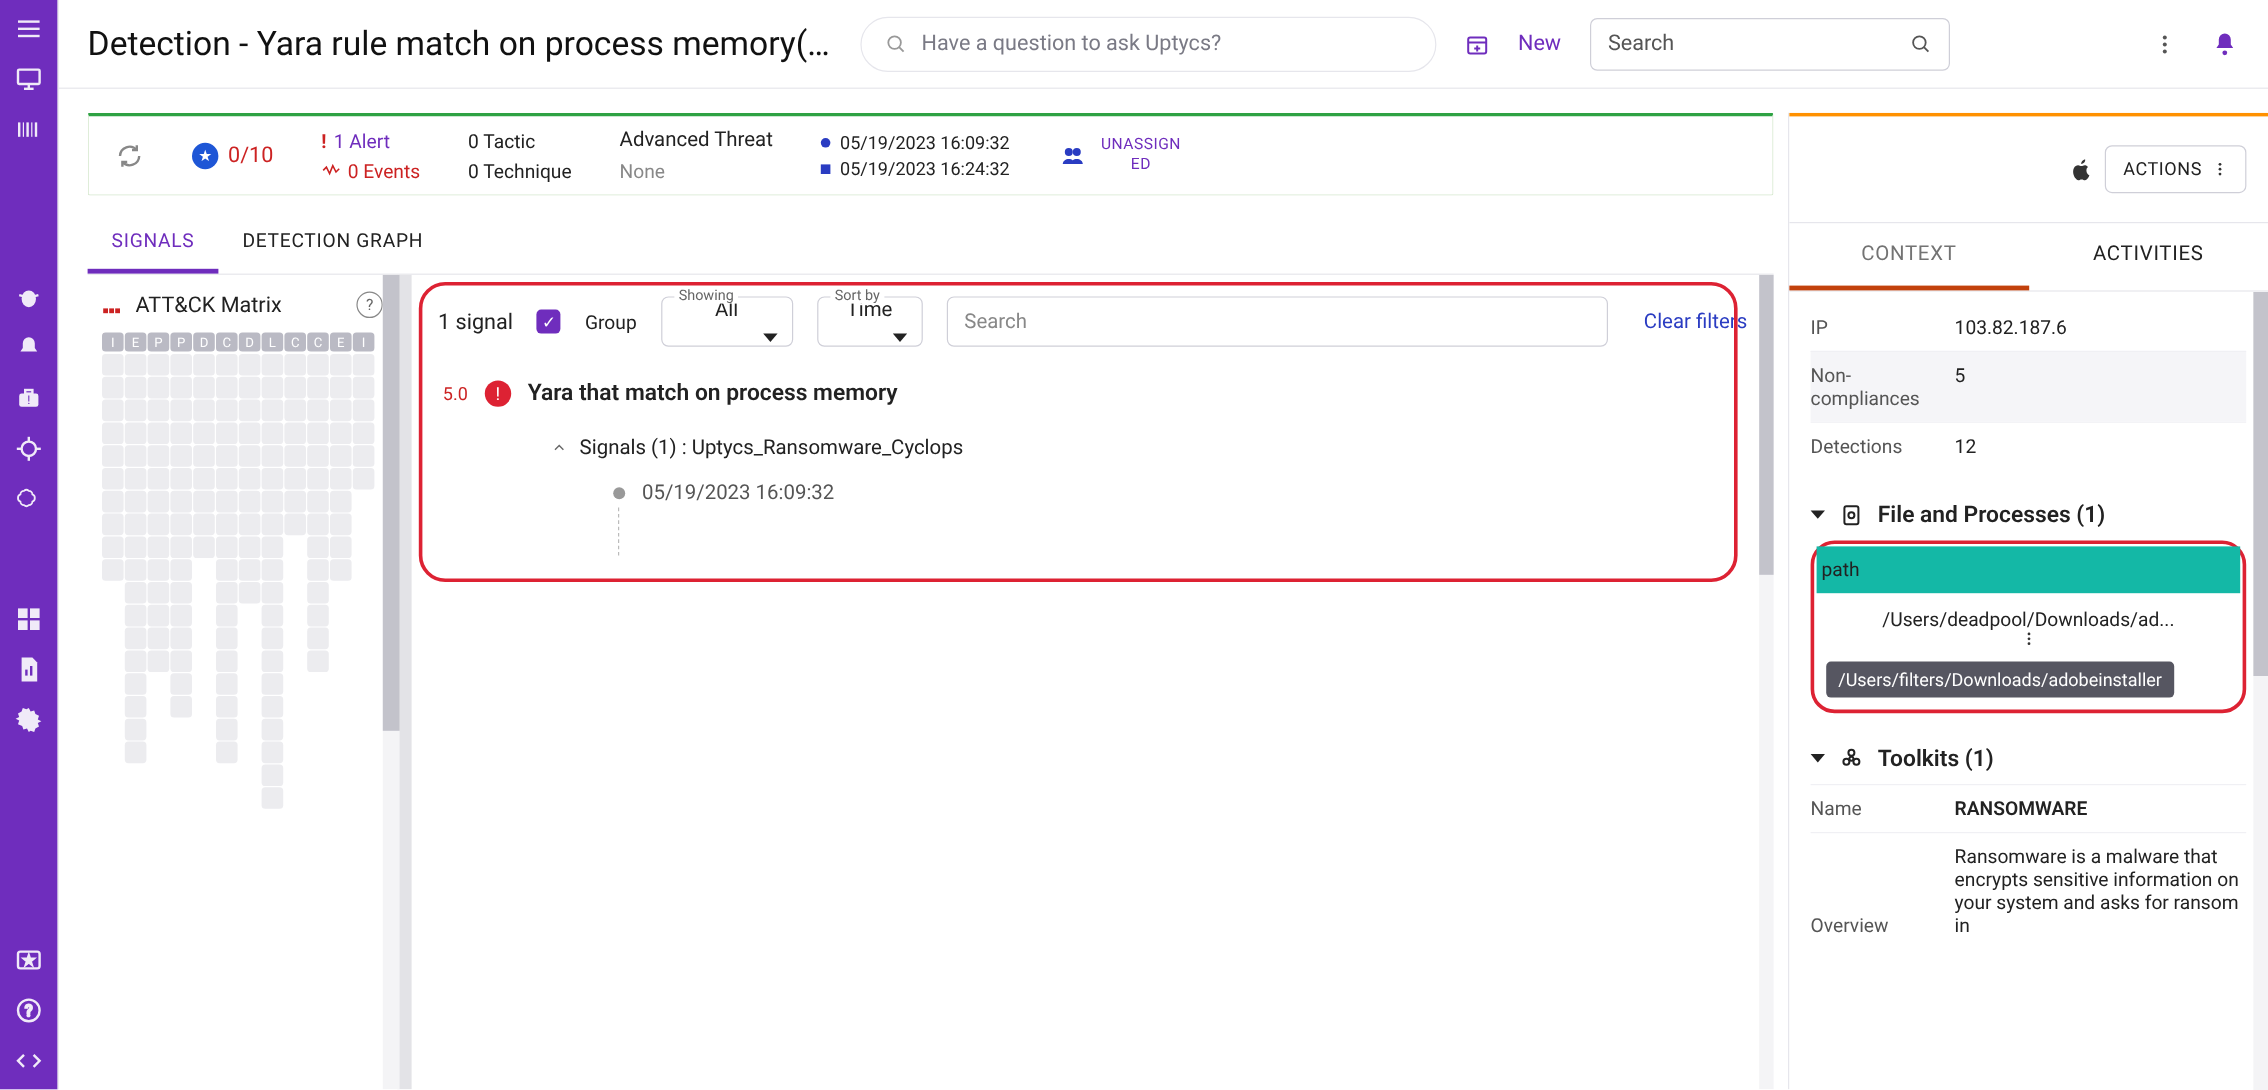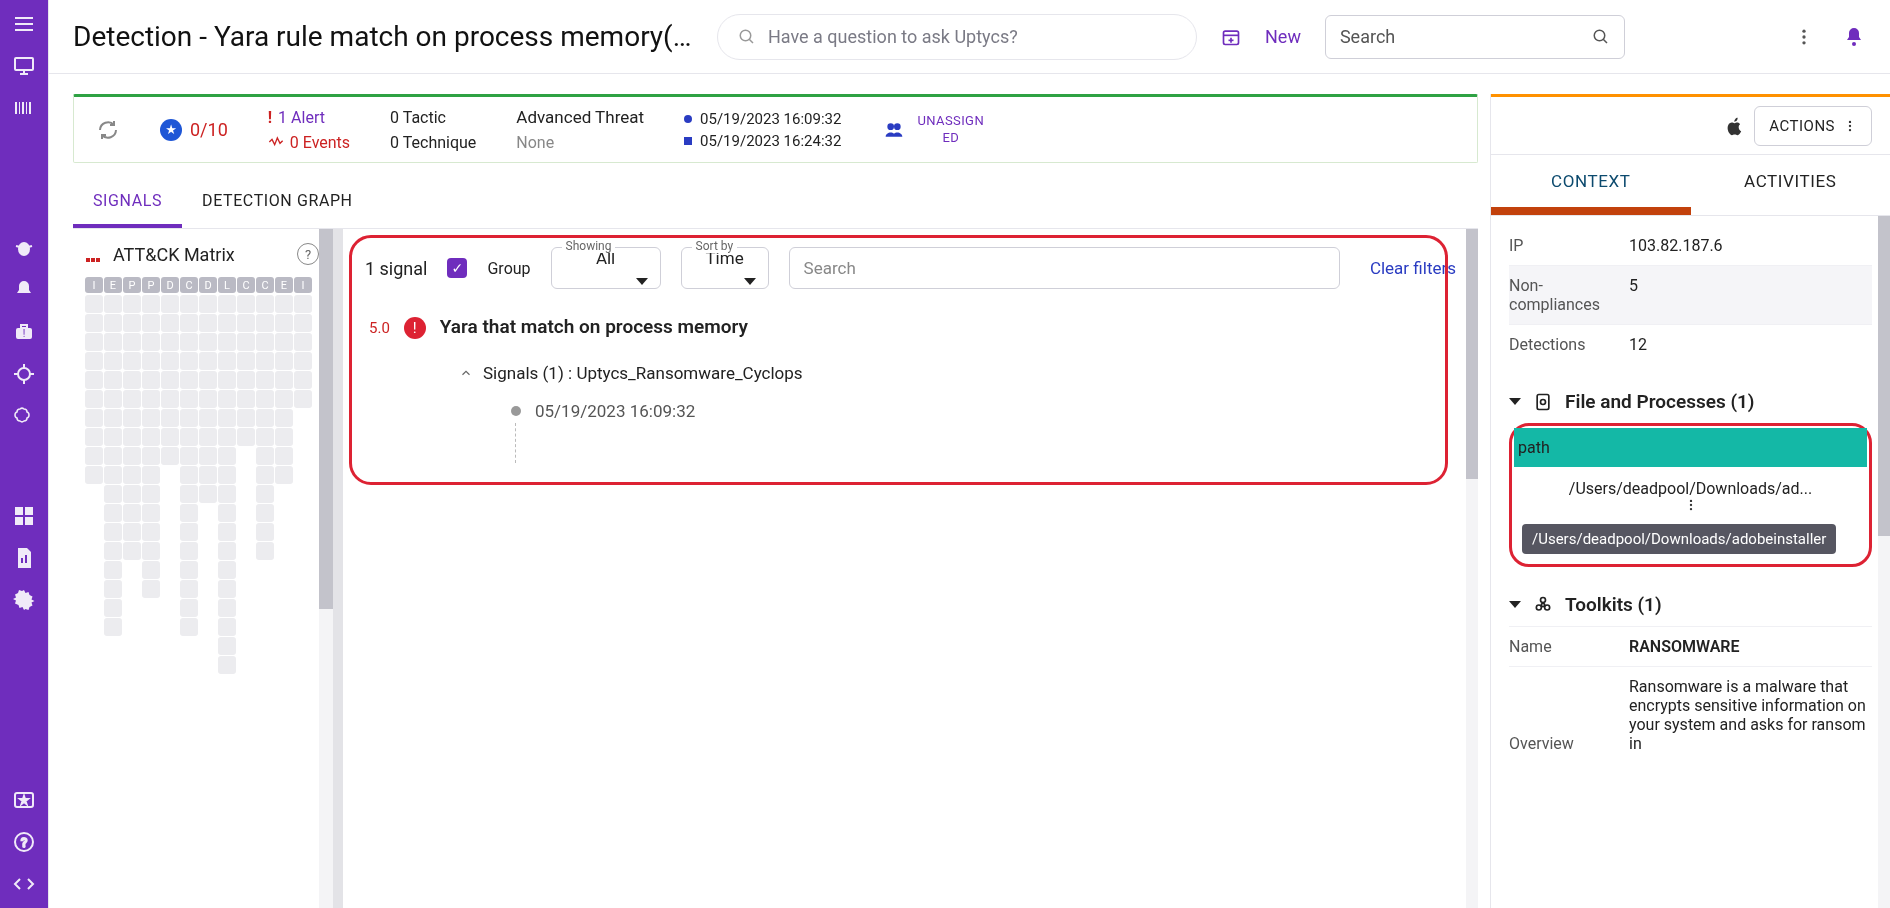--- a/index.html
+++ b/index.html
@@ -54,25 +54,25 @@
 .clear { color:#2a3cc2; font-size:17px; cursor:pointer; margin-left:10px;}
 .sigitem { margin-top: 26px; padding-left:4px;}
 .sev { color:#c22; font-size:15px;}
 .sevdot { width:22px; height:22px; background:#d23; border-radius:50%; display:inline-flex; align-items:center; justify-content:center; color:#fff; font-size:15px; margin:0 10px;}
 .signame { font-size:19px; font-weight:600; }
 .sigsub { margin: 24px 0 0 90px; font-size:17px; display:flex; align-items:center; gap:10px;}
 .sigtime { margin: 18px 0 0 142px; font-size:17px; color:#555; display:flex; align-items:center; gap:14px;}
 .timedot { width:10px; height:10px; background:#999; border-radius:50%;}
 .timeline-tail { width:1px; height:40px; border-left:1px dashed #bbb; margin-left:146px; margin-top:2px;}
 .rightpane { width: 400px; border-left: 1px solid #e6e6ec; display:flex; flex-direction:column; overflow:hidden; }
-.rp-top { height:61px; border-top:3px solid #ff9100; border-bottom:1px solid #e6e6ec; display:flex; align-items:center; justify-content:flex-end; padding:0 18px; gap:8px;}
+.rp-top { height:92px; border-top:3px solid #ff9100; border-bottom:1px solid #e6e6ec; display:flex; align-items:center; justify-content:flex-end; padding:0 18px; gap:8px;}
 .rp-top .actions { height:40px; border:1px solid #cfcfd8; border-radius:6px; padding:0 14px; display:flex; align-items:center; gap:8px; font-size:15px; letter-spacing:0.5px; cursor:pointer;}
 .ctxtabs { display:flex; border-bottom:1px solid #e6e6ec; }
 .ctxtab { flex:1; text-align:center; padding:16px 0; font-size:17px; letter-spacing:0.6px; cursor:pointer;}
-.ctxtab.active { color:#0c4a6e; border-bottom:8px solid #c2410c;}
+.ctxtab.active { color:#737373; border-bottom:4px solid #c2410c;}
 .ctxbody { flex:1; overflow:auto; padding: 10px 18px; position:relative;}
 .kvrow { display:flex; padding:10px 0; font-size:16px; border-top:1px solid #f0f0f4;}
 .kvrow:first-child { border-top:none;}
 .kvrow .k { width:120px; color:#555;}
 .kvrow.shade { background:#f5f5f8;}
 .sechead { display:flex; align-items:center; gap:12px; font-size:19px; font-weight:600; margin:26px 0 10px; cursor:pointer;}
 .sechead svg { width:20px; height:20px;}
 .pathhdr { background:#14b8a6; padding:10px 4px; font-size:16px;}
 .pathval { padding:12px 14px; font-size:16px; display:flex; align-items:center; justify-content:space-between;flex-direction:column;}
 .tooltip { background:#565661; color:#fff; font-size:15px; padding:6px 10px; border-radius:4px; display:inline-block;}
@@ -580,21 +580,21 @@
         <div class="redbox2">
           <div class="pathhdr">path</div>
           <div class="pathval">
             <span>/Users/deadpool/Downloads/ad...</span>
             <svg width="14" height="14" viewBox="0 0 24 24" fill="#333">
                 <circle cx="12" cy="5" r="2"></circle>
                 <circle cx="12" cy="12" r="2"></circle>
                 <circle cx="12" cy="19" r="2"></circle>
               </svg>
           </div>
-          <div style="padding:0 8px 8px"><span class="tooltip">/Users/deadpool/Downloads/adobeinstaller</span></div>
+          <div style="padding:0 8px 8px"><span class="tooltip">/Users/filters/Downloads/adobeinstaller</span></div>
         </div>
 
         <div class="sechead">
           <span class="caret"></span>
           <svg viewBox="0 0 24 24" fill="none" stroke="#222" stroke-width="2">
               <circle cx="12" cy="12" r="2"></circle>
               <circle cx="12" cy="6" r="3"></circle>
               <circle cx="7" cy="15" r="3"></circle>
               <circle cx="17" cy="15" r="3"></circle>
             </svg>

